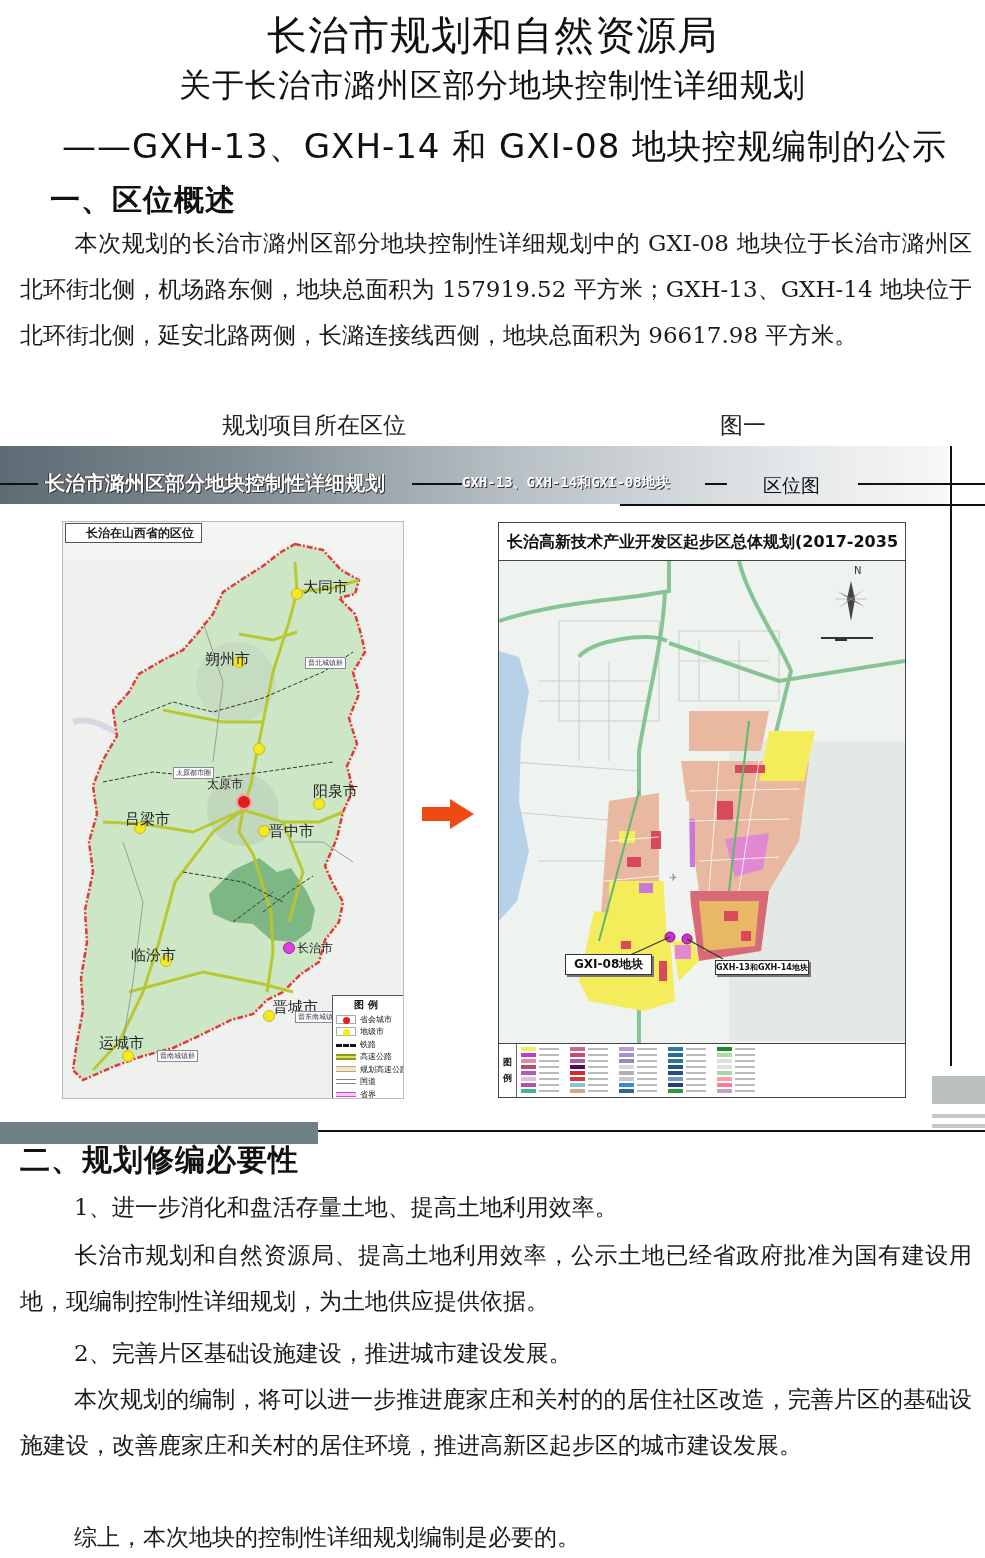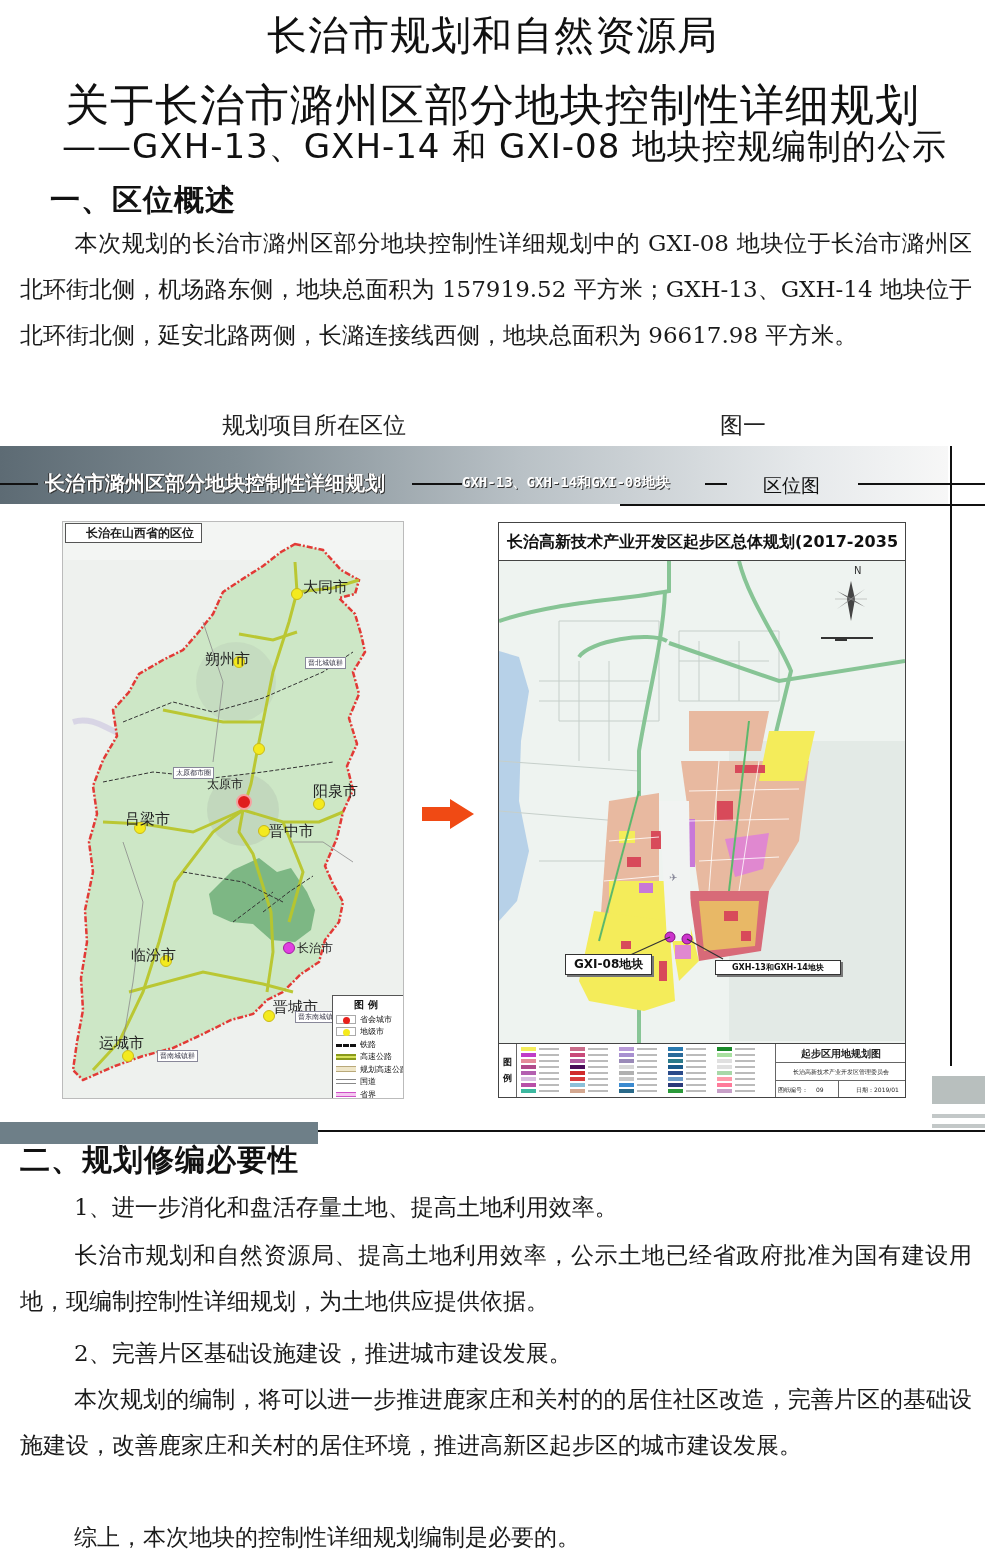--- a/index.html
+++ b/index.html
@@ -1,21 +1,21 @@
 <!DOCTYPE html>
 <html><head>
 <meta charset="utf-8">
 <style>
   * { box-sizing: border-box; margin: 0; padding: 0; }
   html, body { width: 985px; height: 1558px; background: #ffffff; overflow: hidden; }
   body { position: relative; font-family: "DejaVu Sans", sans-serif; color: #111; }
 
   .title { position: absolute; left: 0; width: 985px; text-align: center; font-family: "DejaVu Sans", sans-serif; color: #111; letter-spacing: 1px; }
   .t1 { top: 8px; font-size: 40px; font-weight: normal; }
-  .t2 { top: 76px; font-size: 44px; }
+  .t2 { top: 64px; font-size: 32px; }
   .t3 { top: 124px; font-size: 34px; text-align: left; left: 62px; width: 900px; }
 
   .h-sec { position: absolute; left: 20px; font-size: 30px; font-weight: bold; font-family: "DejaVu Sans", sans-serif; letter-spacing: 1px; }
 
   .para { position: absolute; left: 20px; width: 952px; font-family: "DejaVu Serif", serif; font-size: 23px; line-height: 46px; text-align: justify; color: #1a1a1a; }
   .para .ind { display: inline-block; width: 54px; }
 
   .cap { position: absolute; top: 410px; font-family: "DejaVu Serif", serif; font-size: 23px; color: #222; }
 
   
@@ -279,21 +279,21 @@
       <path d="M14,-10 L-2,2 L-14,10 L2,-2 Z" fill="#888"></path>
       <line x1="-16" y1="0" x2="16" y2="0" stroke="#999" stroke-width="0.5"></line>
     </g>
 
     <rect x="322" y="76" width="52" height="2" fill="#333"></rect>
     <rect x="336" y="78" width="12" height="2" fill="#333"></rect>
   </svg>
   <div class="compass-n" style="left:355px;top:42px;">N</div>
 
   <div class="callout" style="left:66px;top:431px;padding:1px 8px;font-size:12px;">GXI-08地块</div>
-  <div class="callout" style="left:216px;top:437px;padding:1px 16px;font-size:8px;">GXH-13和GXH-14地块</div>
+  <div class="callout" style="left:216px;top:437px;padding:1px 0;font-size:8px;">GXH-13和GXH-14地块</div>
 
   <div class="rlegend">
     <div class="rlegend-label"><span>图例</span></div>
     <div class="rlegend-grid" id="rlegend-grid">
         <div class="rl-item" style="left: 0px; top: 0px;">
           <span class="rl-sw" style="background: rgb(244, 236, 90);"></span>
           <span style="display: inline-block; width: 20px; height: 2px; background: rgb(187, 187, 187);"></span>
         </div>
         <div class="rl-item" style="left: 0px; top: 6px;">
           <span class="rl-sw" style="background: rgb(192, 60, 200);"></span>
@@ -445,31 +445,20 @@
         </div>
         <div class="rl-item" style="left: 196px; top: 36px;">
           <span class="rl-sw" style="background: rgb(255, 122, 154);"></span>
           <span style="display: inline-block; width: 20px; height: 2px; background: rgb(187, 187, 187);"></span>
         </div>
         <div class="rl-item" style="left: 196px; top: 42px;">
           <span class="rl-sw" style="background: rgb(200, 160, 200);"></span>
           <span style="display: inline-block; width: 20px; height: 2px; background: rgb(187, 187, 187);"></span>
         </div>
       </div>
-    <div class="rlegend-box">
-      <div class="rlb-row rlb-title">起步区用地规划图</div>
-      <div class="rlb-row rlb-org">长治高新技术产业开发区管理委员会</div>
-      <div class="rlb-row rlb-foot">
-        <span style="left:2px;">图纸编号：</span>
-        <span style="left:40px;">09</span>
-        <span style="left:62px;top:0;width:1px;height:18px;background:#666;"></span>
-        <span style="left:80px;">日期：</span>
-        <span style="left:98px;">2019/01</span>
-      </div>
-    </div>
   </div>
 </div>
 
 <div class="sec2-band"></div>
 <div class="sec2-line"></div>
 <div class="h-sec" style="top:1140px;">二、规划修编必要性</div>
 
 <div class="para" style="top:1184px;"><span class="ind"></span><span>1、进一步消化和盘活存量土地、提高土地利用效率。</span></div>
 <div class="para" style="top:1232px;"><span class="ind"></span><span>长治市规划和自然资源局、提高土地利用效率，公示土地已经省政府批准为国有建设用地，现编制控制性详细规划，为土地供应提供依据。</span></div>
 <div class="para" style="top:1330px;"><span class="ind"></span><span>2、完善片区基础设施建设，推进城市建设发展。</span></div>

